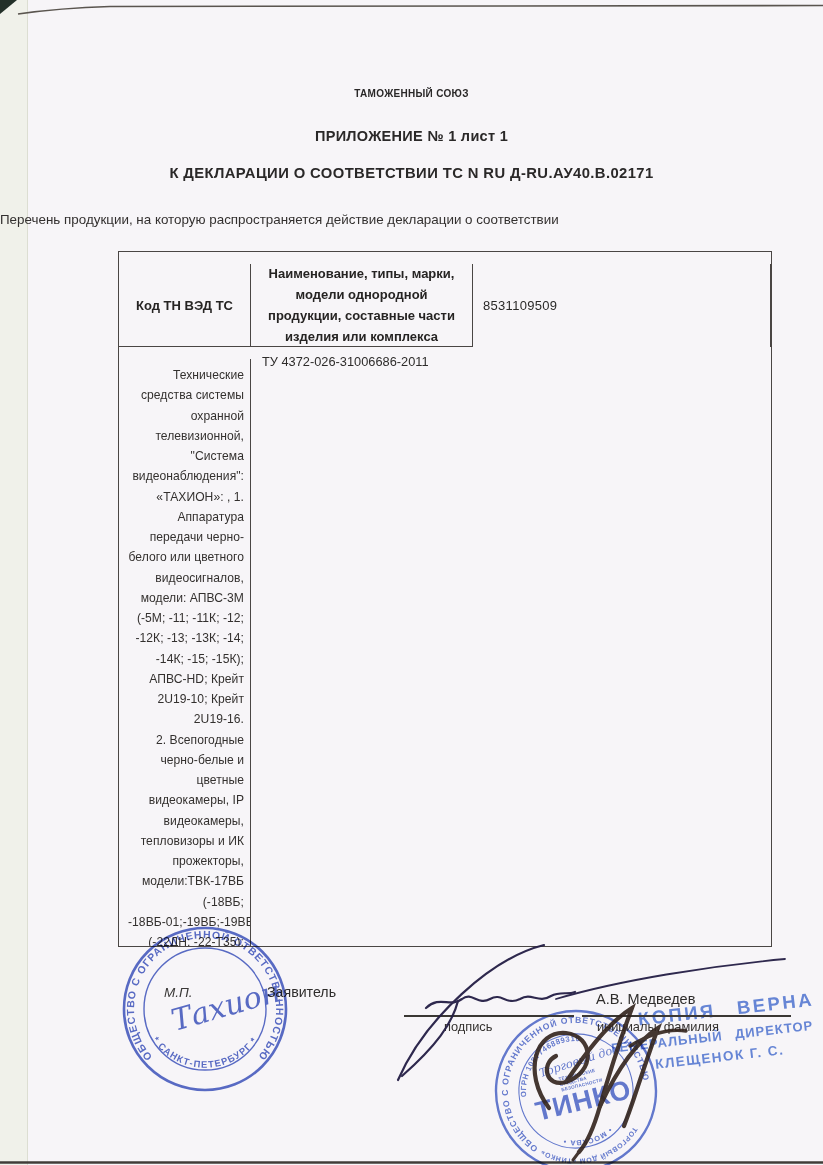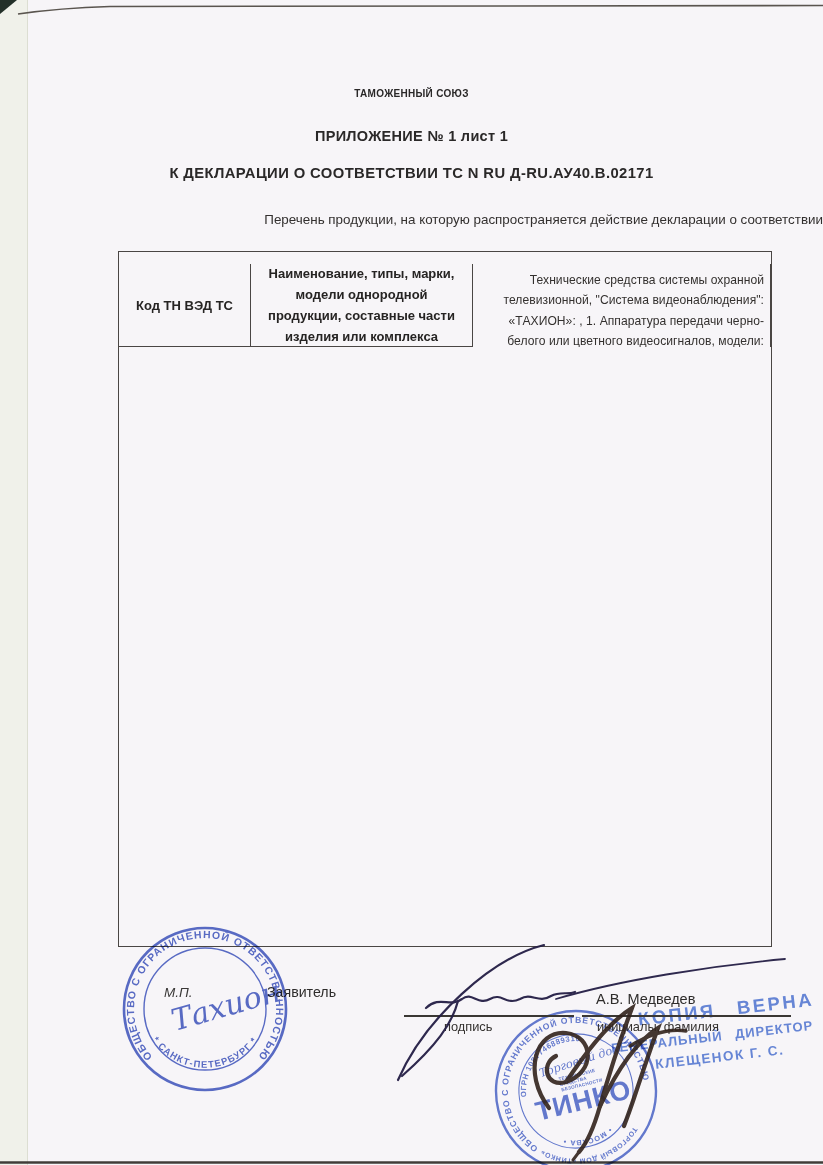--- a/index.html
+++ b/index.html
@@ -7,21 +7,21 @@
        background:#f7f5f8;font-family:"Liberation Sans",sans-serif;color:#2e2c2b;}
   .abs{position:absolute;}
   
   .left-strip{left:0;top:0;width:27px;height:1165px;background:#f0f1ea;border-right:1px solid #dcded2;}
   .edges{left:0;top:0;pointer-events:none;}
   
   .title{left:0;width:100%;text-align:center;font-weight:bold;color:#2a2828;}
   .t1{top:88px;font-size:10px;letter-spacing:.3px;}
   .t2{top:128px;font-size:14.5px;letter-spacing:.3px;}
   .t3{top:165px;font-size:14.8px;letter-spacing:.4px;}
-  .subtitle{left:0;top:212px;width:100%;text-align:right;font-size:13.4px;color:#33302f;}
+  .subtitle{left:0;top:212px;width:100%;text-align:left;font-size:13.4px;color:#33302f;}
   
   .tbl{left:118px;top:251px;width:652px;height:694px;border:1.6px solid #4a4644;
        display:grid;grid-template-columns:132px 222px 1fr;grid-template-rows:95px 1fr;
        background:transparent;}
   .hcell{border-bottom:1.4px solid #4a4644;display:flex;flex-direction:column;justify-content:center;
          text-align:center;font-weight:bold;font-size:13px;line-height:21px;padding:2px 8px;color:#262423;}
   .cR{border-right:1.4px solid #4a4644;margin-top:12px;}
   .bcell{position:relative;}
   .code-cell{display:flex;align-items:center;padding-left:10px;font-size:13px;letter-spacing:.3px;color:#2b2a29;}
   .desc-cell{padding:6px 6px 0 9px;font-size:12.1px;line-height:20.25px;white-space:pre-line;
@@ -70,23 +70,25 @@
 </svg>
 
 <div class="abs title t1">ТАМОЖЕННЫЙ СОЮЗ</div>
 <div class="abs title t2">ПРИЛОЖЕНИЕ № 1 лист 1</div>
 <div class="abs title t3">К ДЕКЛАРАЦИИ О СООТВЕТСТВИИ ТС N RU Д-RU.АУ40.В.02171</div>
 <div class="abs subtitle">Перечень продукции, на которую распространяется действие декларации о соответствии</div>
 
 <div class="abs tbl">
   <div class="hcell cR">Код ТН ВЭД ТС</div>
   <div class="hcell cR">Наименование, типы, марки, модели однородной продукции, составные части изделия или комплекса</div>
+  <div class="bcell cR code-cell">8531109509</div>
   <div class="bcell cR desc-cell">Технические средства системы охранной телевизионной,  "Система видеонаблюдения": «ТАХИОН»: , 1. Аппаратура передачи черно-белого или цветного видеосигналов, модели: АПВС-3М (-5М; -11; -11К; -12; -12К; -13; -13К; -14; -14К; -15; -15К); АПВС-HD; Крейт 2U19-10; Крейт 2U19-16.
 2. Всепогодные черно-белые и цветные видеокамеры, IP видеокамеры, тепловизоры и ИК прожекторы, модели:ТВК-17ВБ (-18ВБ; -18ВБ-01;-19ВБ;-19ВБ-01);ТВК-22 (-22ДН; -22-Т35); ТВК-23 (-24; -25ДН; -26ДН-Т35; -27;-28;-29);  ТВК-30(-31; -31-01;-32; -33; -34; -35; -36; -37;-38; -39);  ТВК-40 (-41; -42; -43; -44; -45; -46В;-47;-48;-49); ТВК-50(-51;-52;-53;-54;-55; -55-01; -55ДН; -56;-57;-58;-59); ТВК-60(-61ТВ;-62;-63 IP; -64;-65;-66;-67;-68;-69); ТВК-70ДН; ТВК-71(-72 ;-73;-74;-75;-76;-77;-78;-79); ТВК-90IP (-91IP;-92IP;-93IP;-94IP;-95IP;-96IP;-97IP;-98IP;-99IP); ТВК-90 PoE (-91 PoE; -92 PoE; -93 PoE; -94 PoE; -95 PoE; -96 PoE; -97 PoE; -98 PoE; -99 PoE); УКБ; УКФИ; ИПТ-14 (-30; -80); КТП-2(-3;-4)
 3. Гермобоксы для установки видеокамер, тепловизоров, ИК прожекторов и другого электронного оборудования, модели:ТГБ-5-120-12/12 (-5-180-12/12; -5-240-220; -5-240-12/12; -5-240-220/12;-5-240-24(~24)/12;), ТГБ-7-24/12 (-7-220/12), ТГБ-6ТВ; ТГБ-23ТВ, ТГБ-5 -180ТВ(-5-240ТВ); ТГБ-4Р PoE; ТГБ-7;ТГБ-7ТВ; ТГБ-</div>
+  <div class="bcell doc-cell">ТУ 4372-026-31006686-2011</div>
 </div>
 
 <div class="abs applicant">Заявитель</div>
 <div class="abs mp">М.П.</div>
 <div class="abs sigline l1"></div>
 <div class="abs sigline l2"></div>
 <div class="abs caption cap1">подпись</div>
 <div class="abs caption cap2">инициалы, фамилия</div>
 <div class="abs signee">А.В. Медведев</div>
 

